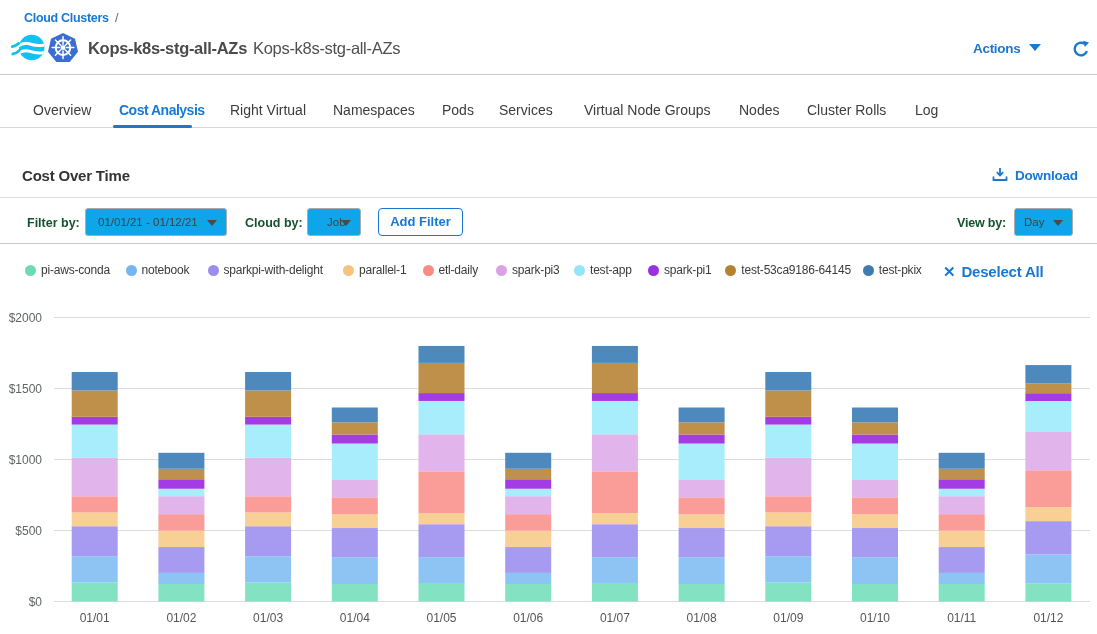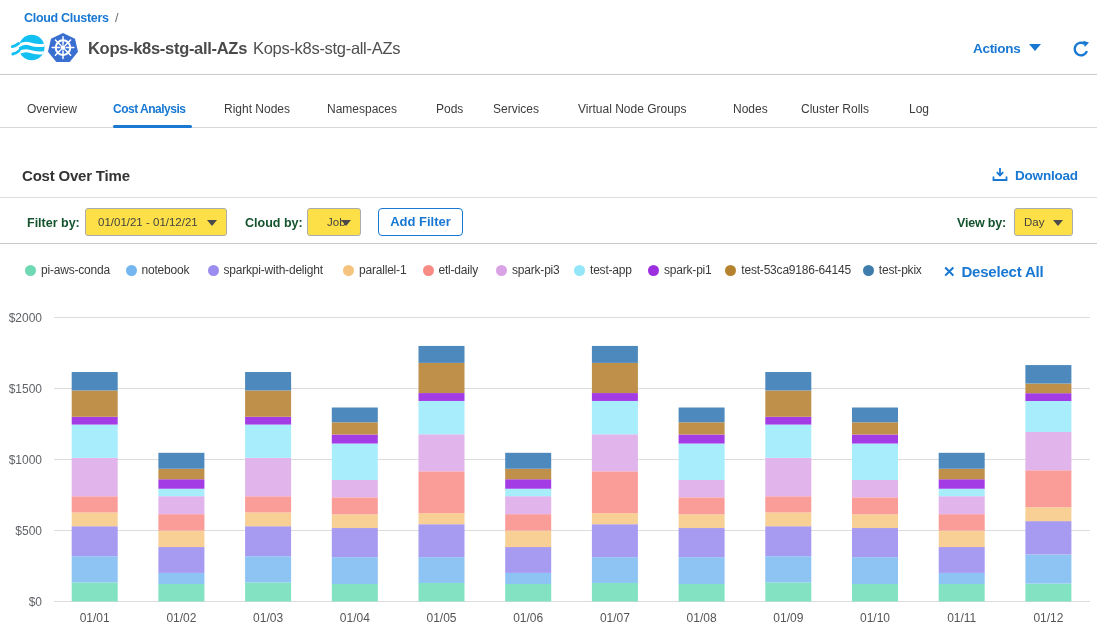--- a/index.html
+++ b/index.html
@@ -9,29 +9,29 @@
 .crumb .sep { color:#6b6b6b; font-weight:normal; margin-left:3px; }
 .hdr-title { position:absolute; left:88px; top:39px; font-size:16.5px; letter-spacing:-0.3px; font-weight:bold; color:#4a4a4a; }
 .hdr-sub { position:absolute; left:253px; top:39px; font-size:16.5px; letter-spacing:-0.3px; color:#4f4f4f; }
 .logo1 { position:absolute; left:9px; top:32px; }
 .logo2 { position:absolute; left:46px; top:31px; }
 .actions { position:absolute; left:973px; top:41px; font-size:13.5px; letter-spacing:-0.3px; font-weight:bold; color:#1878d2; }
 .actions .tri { display:inline-block; margin-left:9px; width:0; height:0; border-left:6px solid transparent; border-right:6px solid transparent; border-top:7px solid #1878d2; vertical-align:middle; margin-top:-3px;}
 .refresh { position:absolute; left:1071px; top:39px; }
 .hr1 { position:absolute; left:0; top:74px; width:1097px; height:1px; background:#c9c9c9; }
 .tabs { position:absolute; left:0; top:96px; width:1097px; height:32px; border-bottom:1px solid #d8d8d8; }
-.tab { position:absolute; top:6px; font-size:12px; color:#3c3c3c; white-space:nowrap; }
+.tab { position:absolute; top:6px; font-size:14px; color:#3c3c3c; white-space:nowrap;margin-left:6px; }
 .tab.active { color:#1878d2; font-weight:bold; letter-spacing:-0.5px; }
 .tab-underline { position:absolute; left:113px; top:29px; width:79px; height:3px; background:#1878d2; border-radius:2px; }
 .cot { position:absolute; left:22px; top:167px; font-size:15px; letter-spacing:-0.2px; font-weight:bold; color:#333; }
 .download { position:absolute; left:992px; top:167px; font-size:13.5px; letter-spacing:-0.2px; font-weight:bold; color:#1878d2; }
 .fbar-top { position:absolute; left:0; top:197px; width:1097px; height:1px; background:#dedede; }
 .fbar-bot { position:absolute; left:0; top:243px; width:1097px; height:1px; background:#c9c9c9; }
 .flabel { position:absolute; top:216px; font-size:12.5px; font-weight:bold; color:#14532d; }
-.sel { position:absolute; top:208px; height:28px; border:1px solid #ababab; border-radius:3px; background:#fde047; font-size:11.5px; color:#424242; line-height:26px; }
+.sel { position:absolute; top:208px; height:28px; border:1px solid #ababab; border-radius:3px; background:#0ea5e9; font-size:11.5px; color:#424242; line-height:26px; }
 .sel .car { position:absolute; right:9px; top:11px; width:0; height:0; border-left:5.5px solid transparent; border-right:5.5px solid transparent; border-top:6px solid #4a4a4a; }
 .addf { position:absolute; left:378px; top:208px; width:85px; height:28px; border:1px solid #1878d2; border-radius:4px; font-size:13px; font-weight:bold; color:#1878d2; text-align:center; line-height:26px; }
 .legend { position:absolute; left:0; top:263px; width:1097px; height:20px; font-size:12px; letter-spacing:-0.2px; color:#3a3a3a; }
 .litem { position:absolute; top:0; white-space:nowrap; }
 .dot { display:inline-block; width:11px; height:11px; border-radius:50%; margin-right:5px; vertical-align:-1.5px; }
 .deselect { position:absolute; left:943px; top:263px; font-size:15px; letter-spacing:-0.2px; font-weight:bold; color:#1878d2; }
 .deselect .x { margin-right:6px; }
 .chart { position:absolute; left:0; top:300px; }
 </style>
 </head>
@@ -78,21 +78,21 @@
 <div class="actions">Actions<span class="tri"></span></div>
 <svg class="refresh" width="20" height="20" viewBox="0 0 20 20">
   <path d="M13.6 4.84 A6.3 6.3 0 1 0 15.92 12.15" fill="none" stroke="#1878d2" stroke-width="2.4"></path>
   <polygon points="12.1,1.7 18.0,3.4 13.8,7.9" fill="#1878d2"></polygon>
 </svg>
 <div class="hr1"></div>
 
 <div class="tabs">
   <span class="tab" style="left:27px;">Overview</span>
   <span class="tab active" style="left:113px;">Cost Analysis</span>
-  <span class="tab" style="left:224px;">Right Nodes</span>
+  <span class="tab" style="left:224px;">Right Virtual</span>
   <span class="tab" style="left:327px;">Namespaces</span>
   <span class="tab" style="left:436px;">Pods</span>
   <span class="tab" style="left:493px;">Services</span>
   <span class="tab" style="left:578px;">Virtual Node Groups</span>
   <span class="tab" style="left:733px;">Nodes</span>
   <span class="tab" style="left:801px;">Cluster Rolls</span>
   <span class="tab" style="left:909px;">Log</span>
   <span class="tab-underline"></span>
 </div>
 

